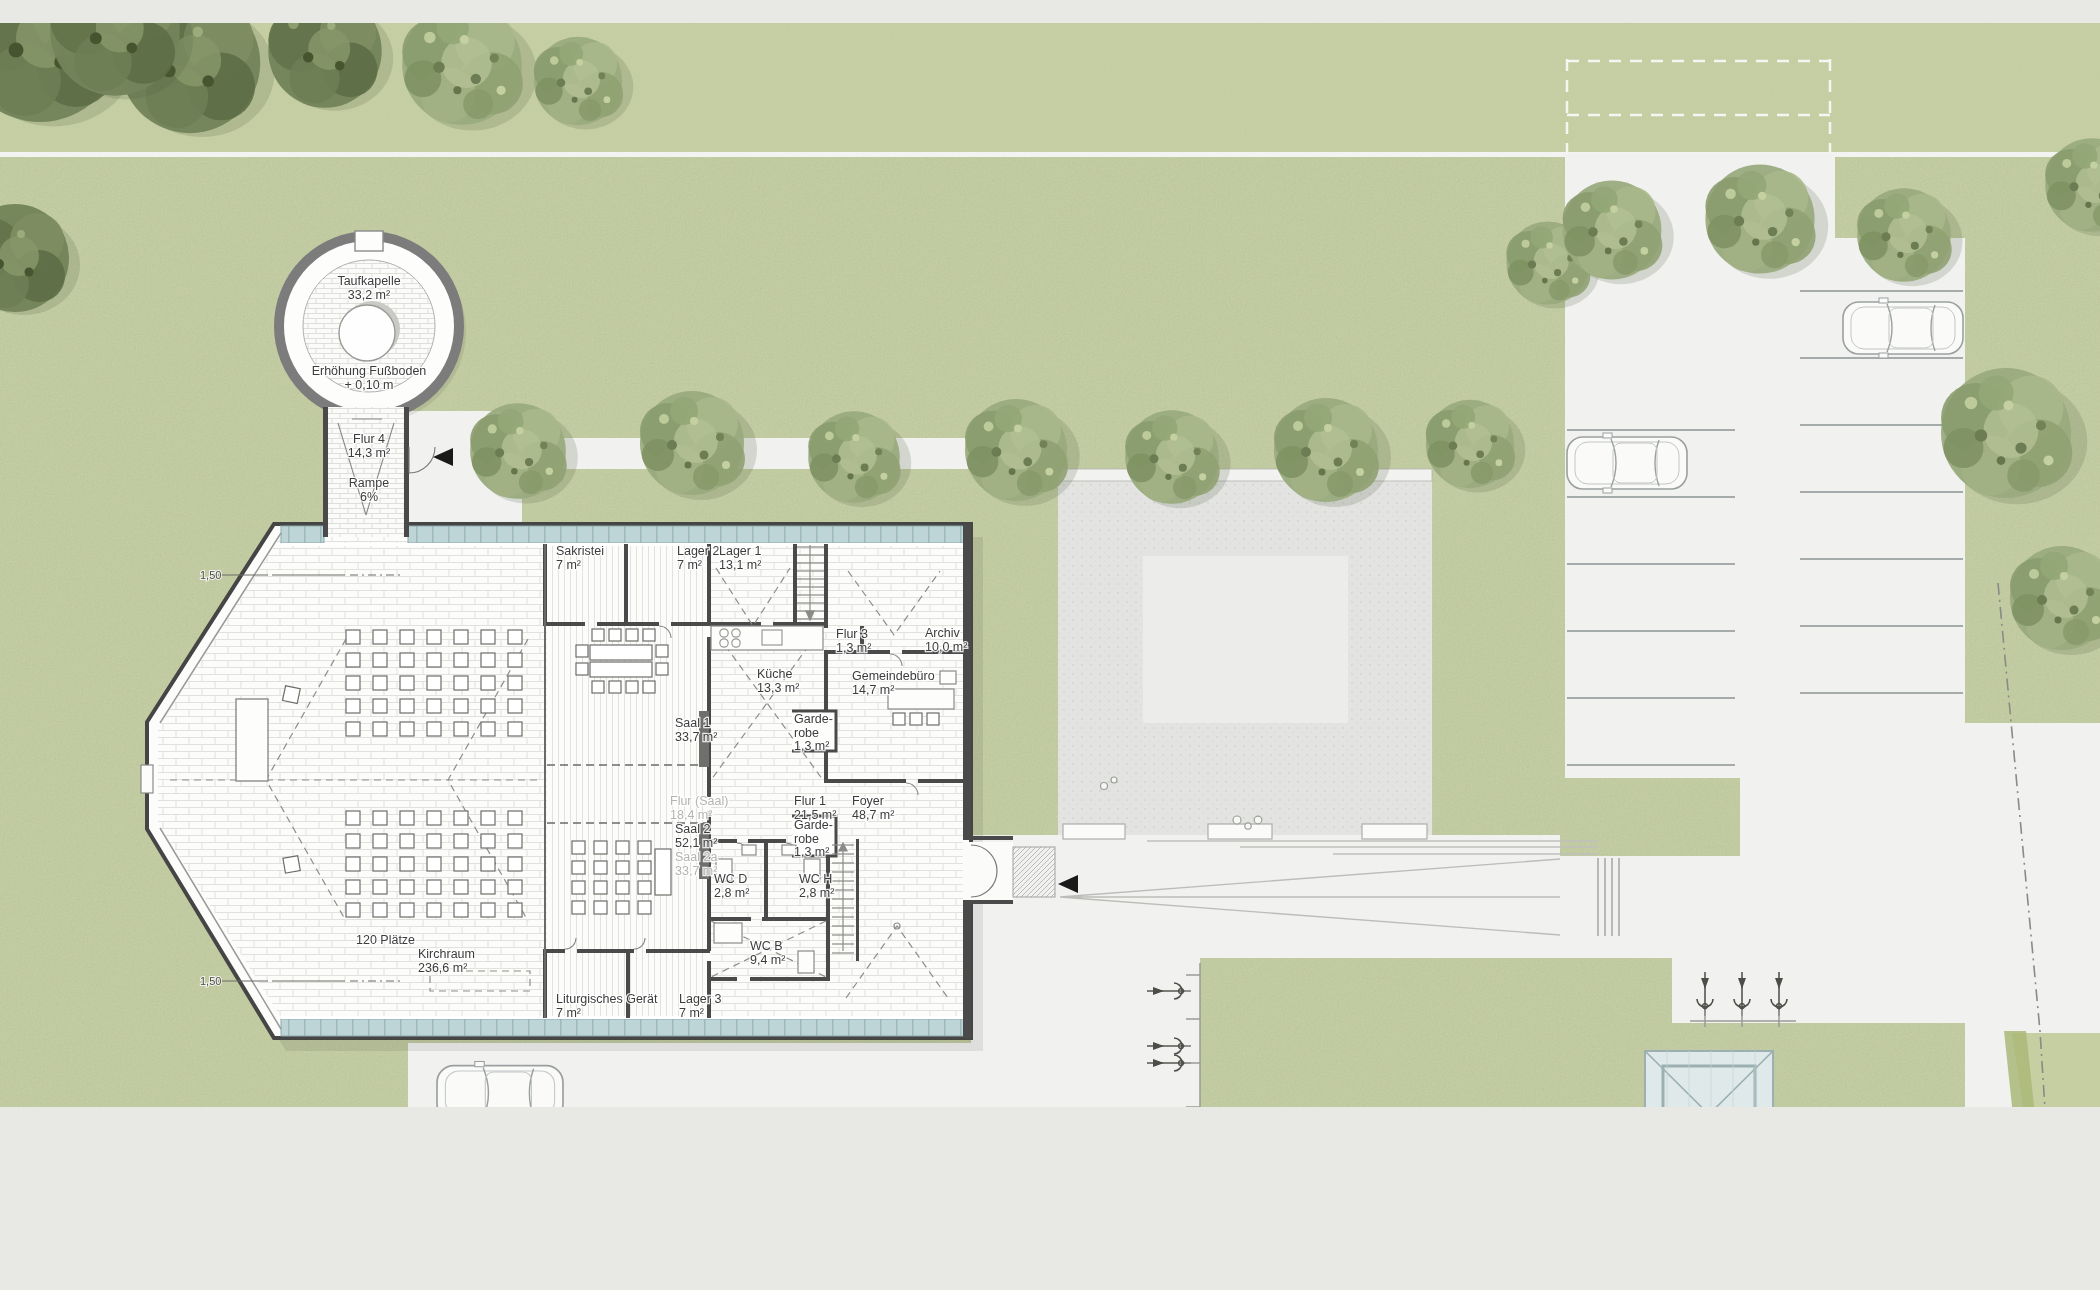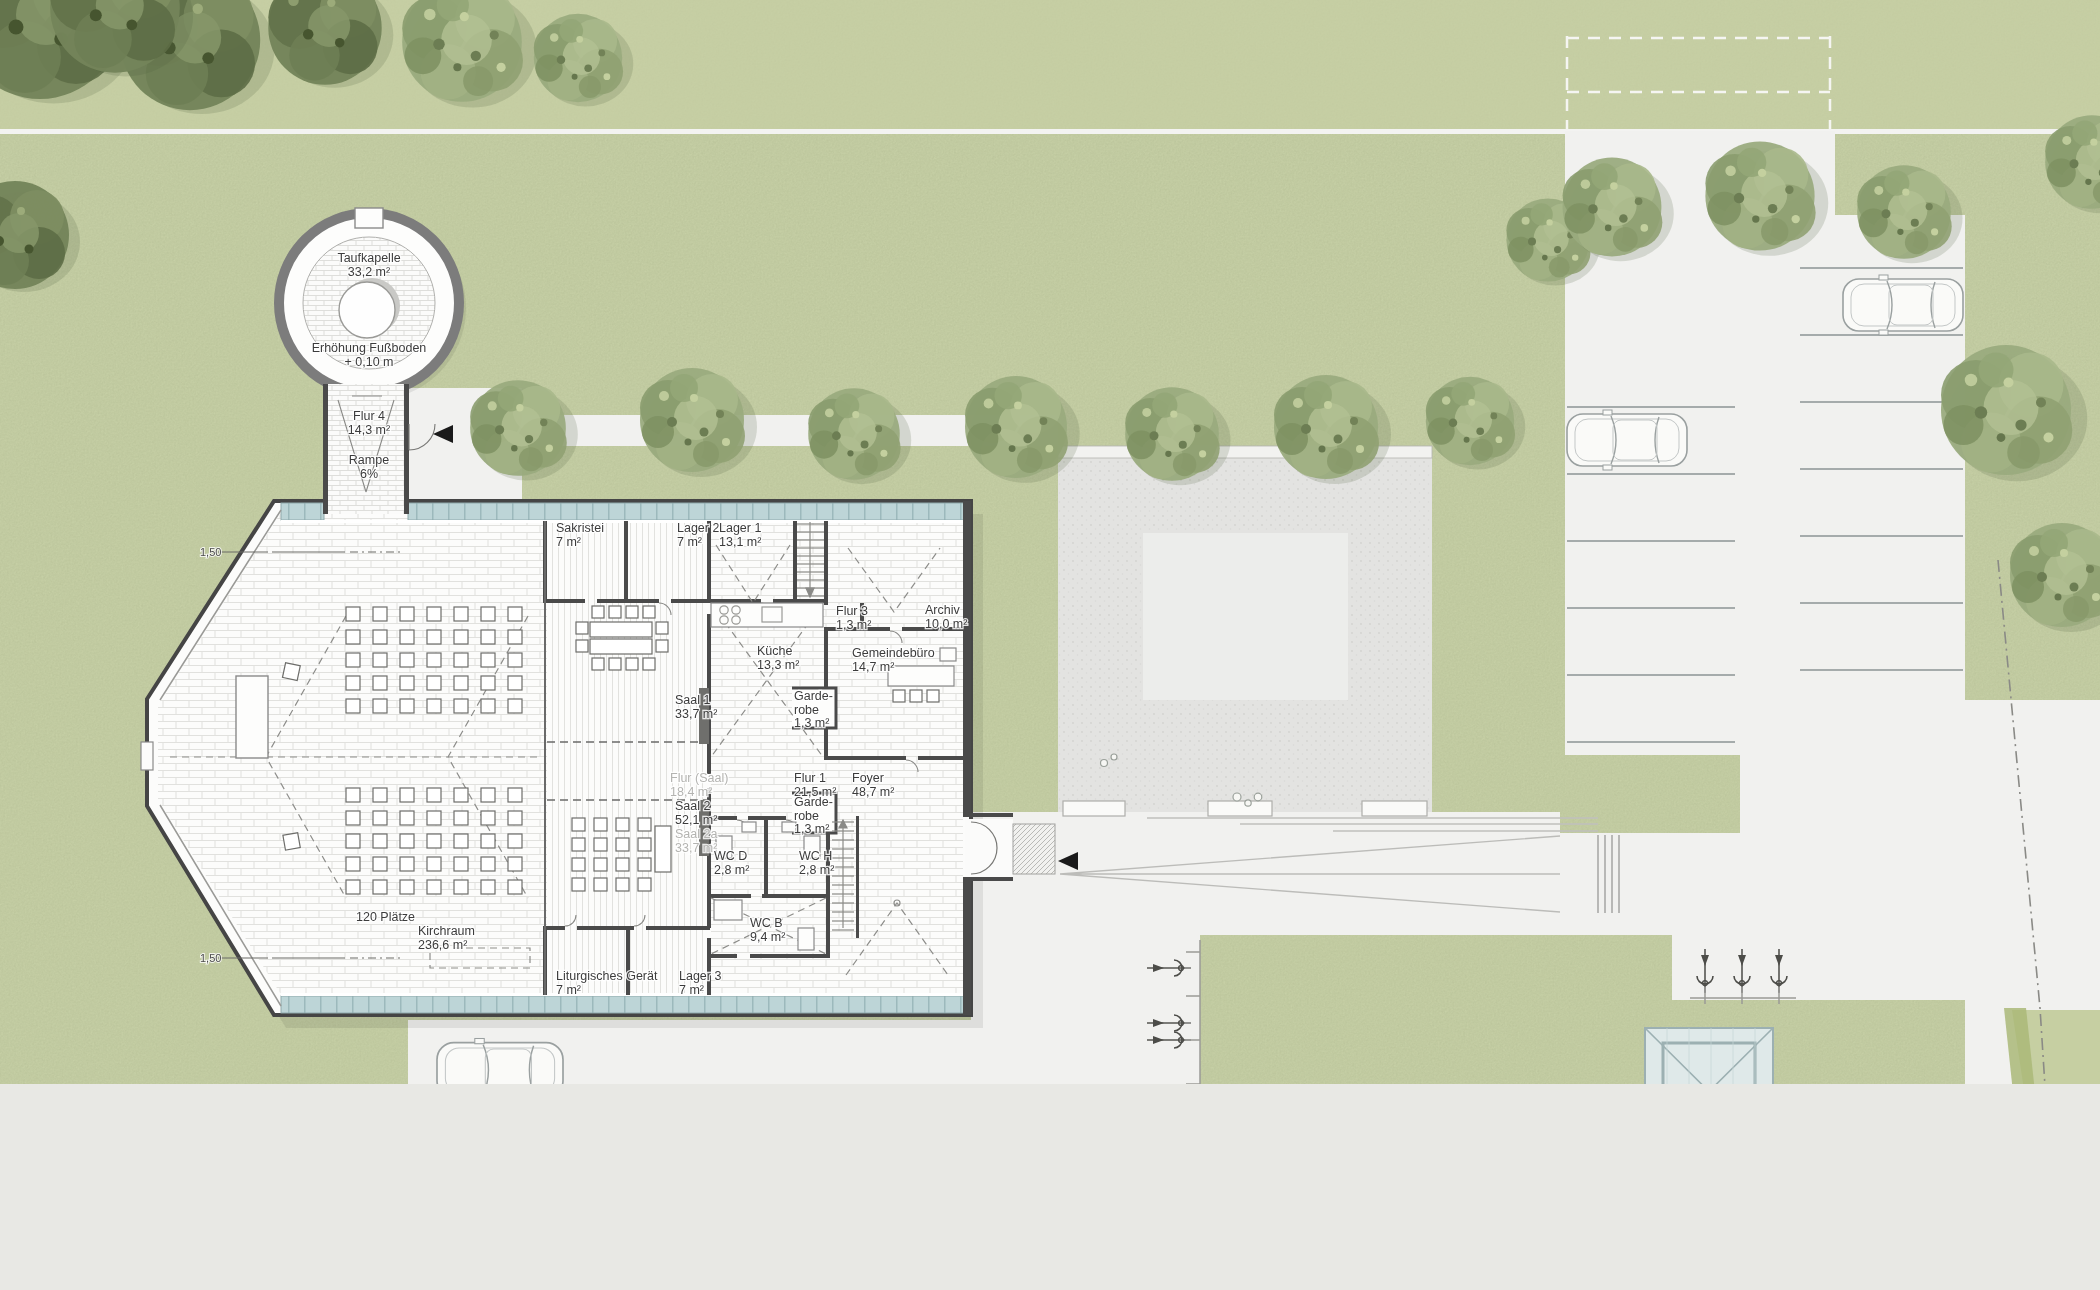--- a/index.html
+++ b/index.html
@@ -1,17 +1,17 @@
 <!DOCTYPE html>
 <html><head>
 <meta charset="utf-8">
 <style>
   html,body{margin:0;padding:0;background:#e8e8e4;}
   #stage{position:relative;width:2100px;height:1084px;overflow:hidden;
-         font-family:"Liberation Sans", sans-serif;}
+         font-family:"Liberation Sans", sans-serif;margin-top:23px;}
   svg{display:block}
   text{font-family:"Liberation Sans", sans-serif;}
   .room-label{fill:#3c3c3c;font-size:12.5px;paint-order:stroke;stroke:rgba(255,255,255,.85);stroke-width:2.5px;}
   .room-label.muted{fill:#b4b4b1;}
   .dim-label{fill:#4a4a4a;font-size:11px;paint-order:stroke;stroke:rgba(255,255,255,.8);stroke-width:2px;}
 </style>
 </head>
 <body>
 
 <div id="stage">

